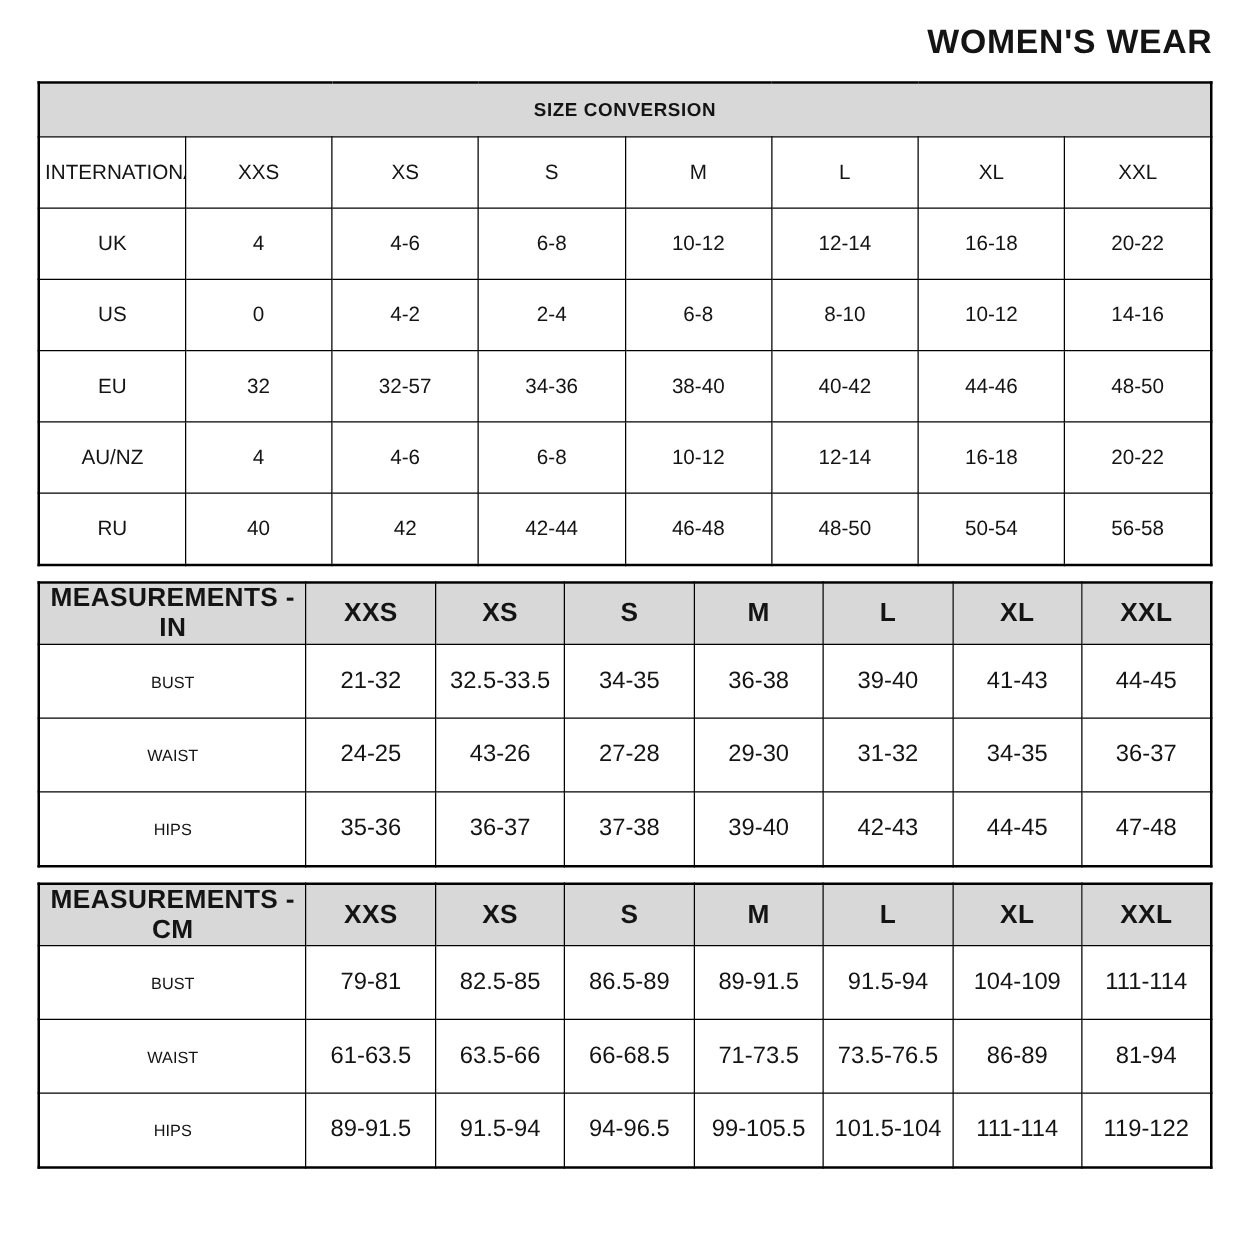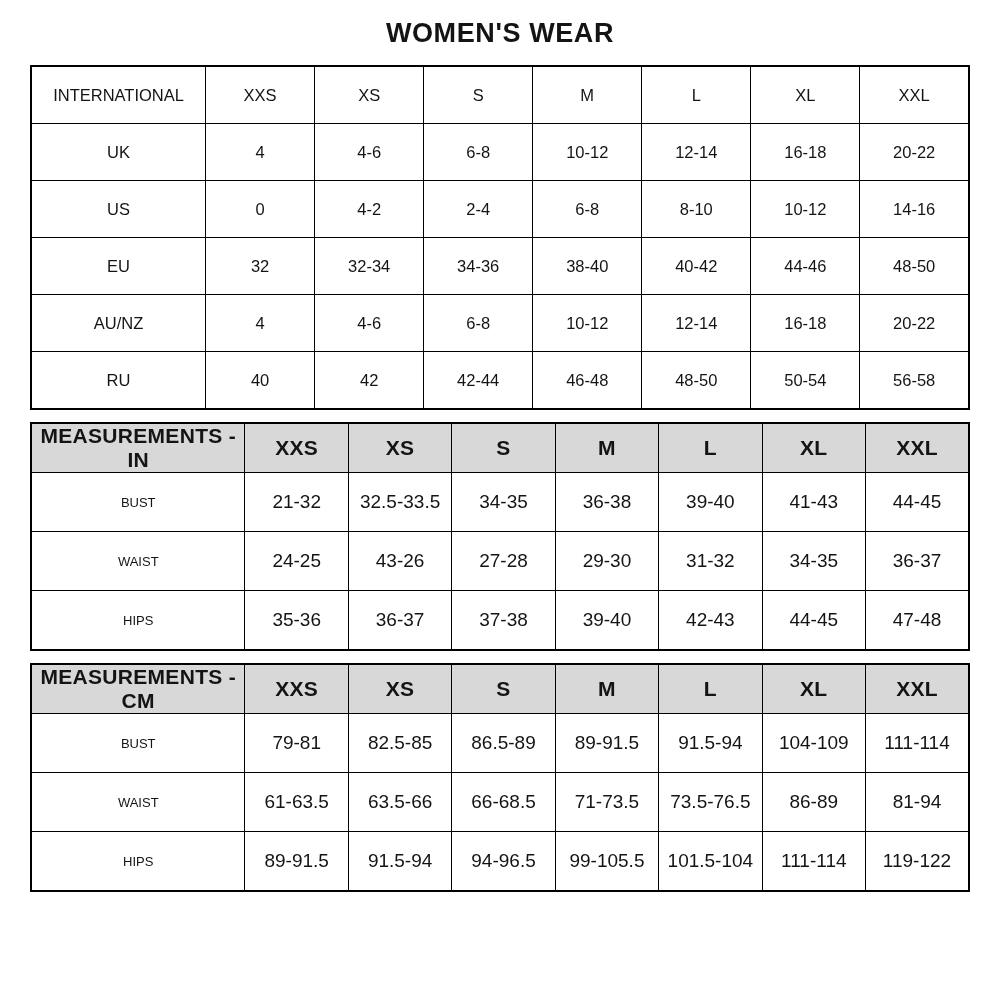--- a/index.html
+++ b/index.html
@@ -12,21 +12,21 @@
     color: #141414;
     -webkit-font-smoothing: antialiased;
   }
   .page {
     width: 940px;
     margin: 0 auto;
     padding-top: 8px;
     box-sizing: border-box;
   }
   h1.title {
-    text-align: center;
+    text-align: right;
     font-size: 27px;
     font-weight: 700;
     letter-spacing: 0.6px;
     margin: 10px 0 16px 0;
     color: #141414;
   }
   table {
     width: 100%;
     border-collapse: collapse;
     table-layout: fixed;
@@ -70,20 +70,23 @@
 </style>
 </head>
 <body>
 
 <div class="page">
   <h1 class="title">WOMEN'S WEAR</h1>
 
   <table class="conv">
       <tbody>
         <tr>
+          <th class="banner" colspan="8">SIZE CONVERSION</th>
+        </tr>
+        <tr>
           <td class="first hcell">INTERNATIONAL</td>
           <td class="hcell">XXS</td>
           <td class="hcell">XS</td>
           <td class="hcell">S</td>
           <td class="hcell">M</td>
           <td class="hcell">L</td>
           <td class="hcell">XL</td>
           <td class="hcell">XXL</td>
         </tr>
         <tr>
@@ -102,21 +105,21 @@
           <td class="val">4-2</td>
           <td class="val">2-4</td>
           <td class="val">6-8</td>
           <td class="val">8-10</td>
           <td class="val">10-12</td>
           <td class="val">14-16</td>
         </tr>
         <tr>
           <td class="label first">EU</td>
           <td class="val">32</td>
-          <td class="val">32-34</td>
+          <td class="val">32-57</td>
           <td class="val">34-36</td>
           <td class="val">38-40</td>
           <td class="val">40-42</td>
           <td class="val">44-46</td>
           <td class="val">48-50</td>
         </tr>
         <tr>
           <td class="label first">AU/NZ</td>
           <td class="val">4</td>
           <td class="val">4-6</td>

